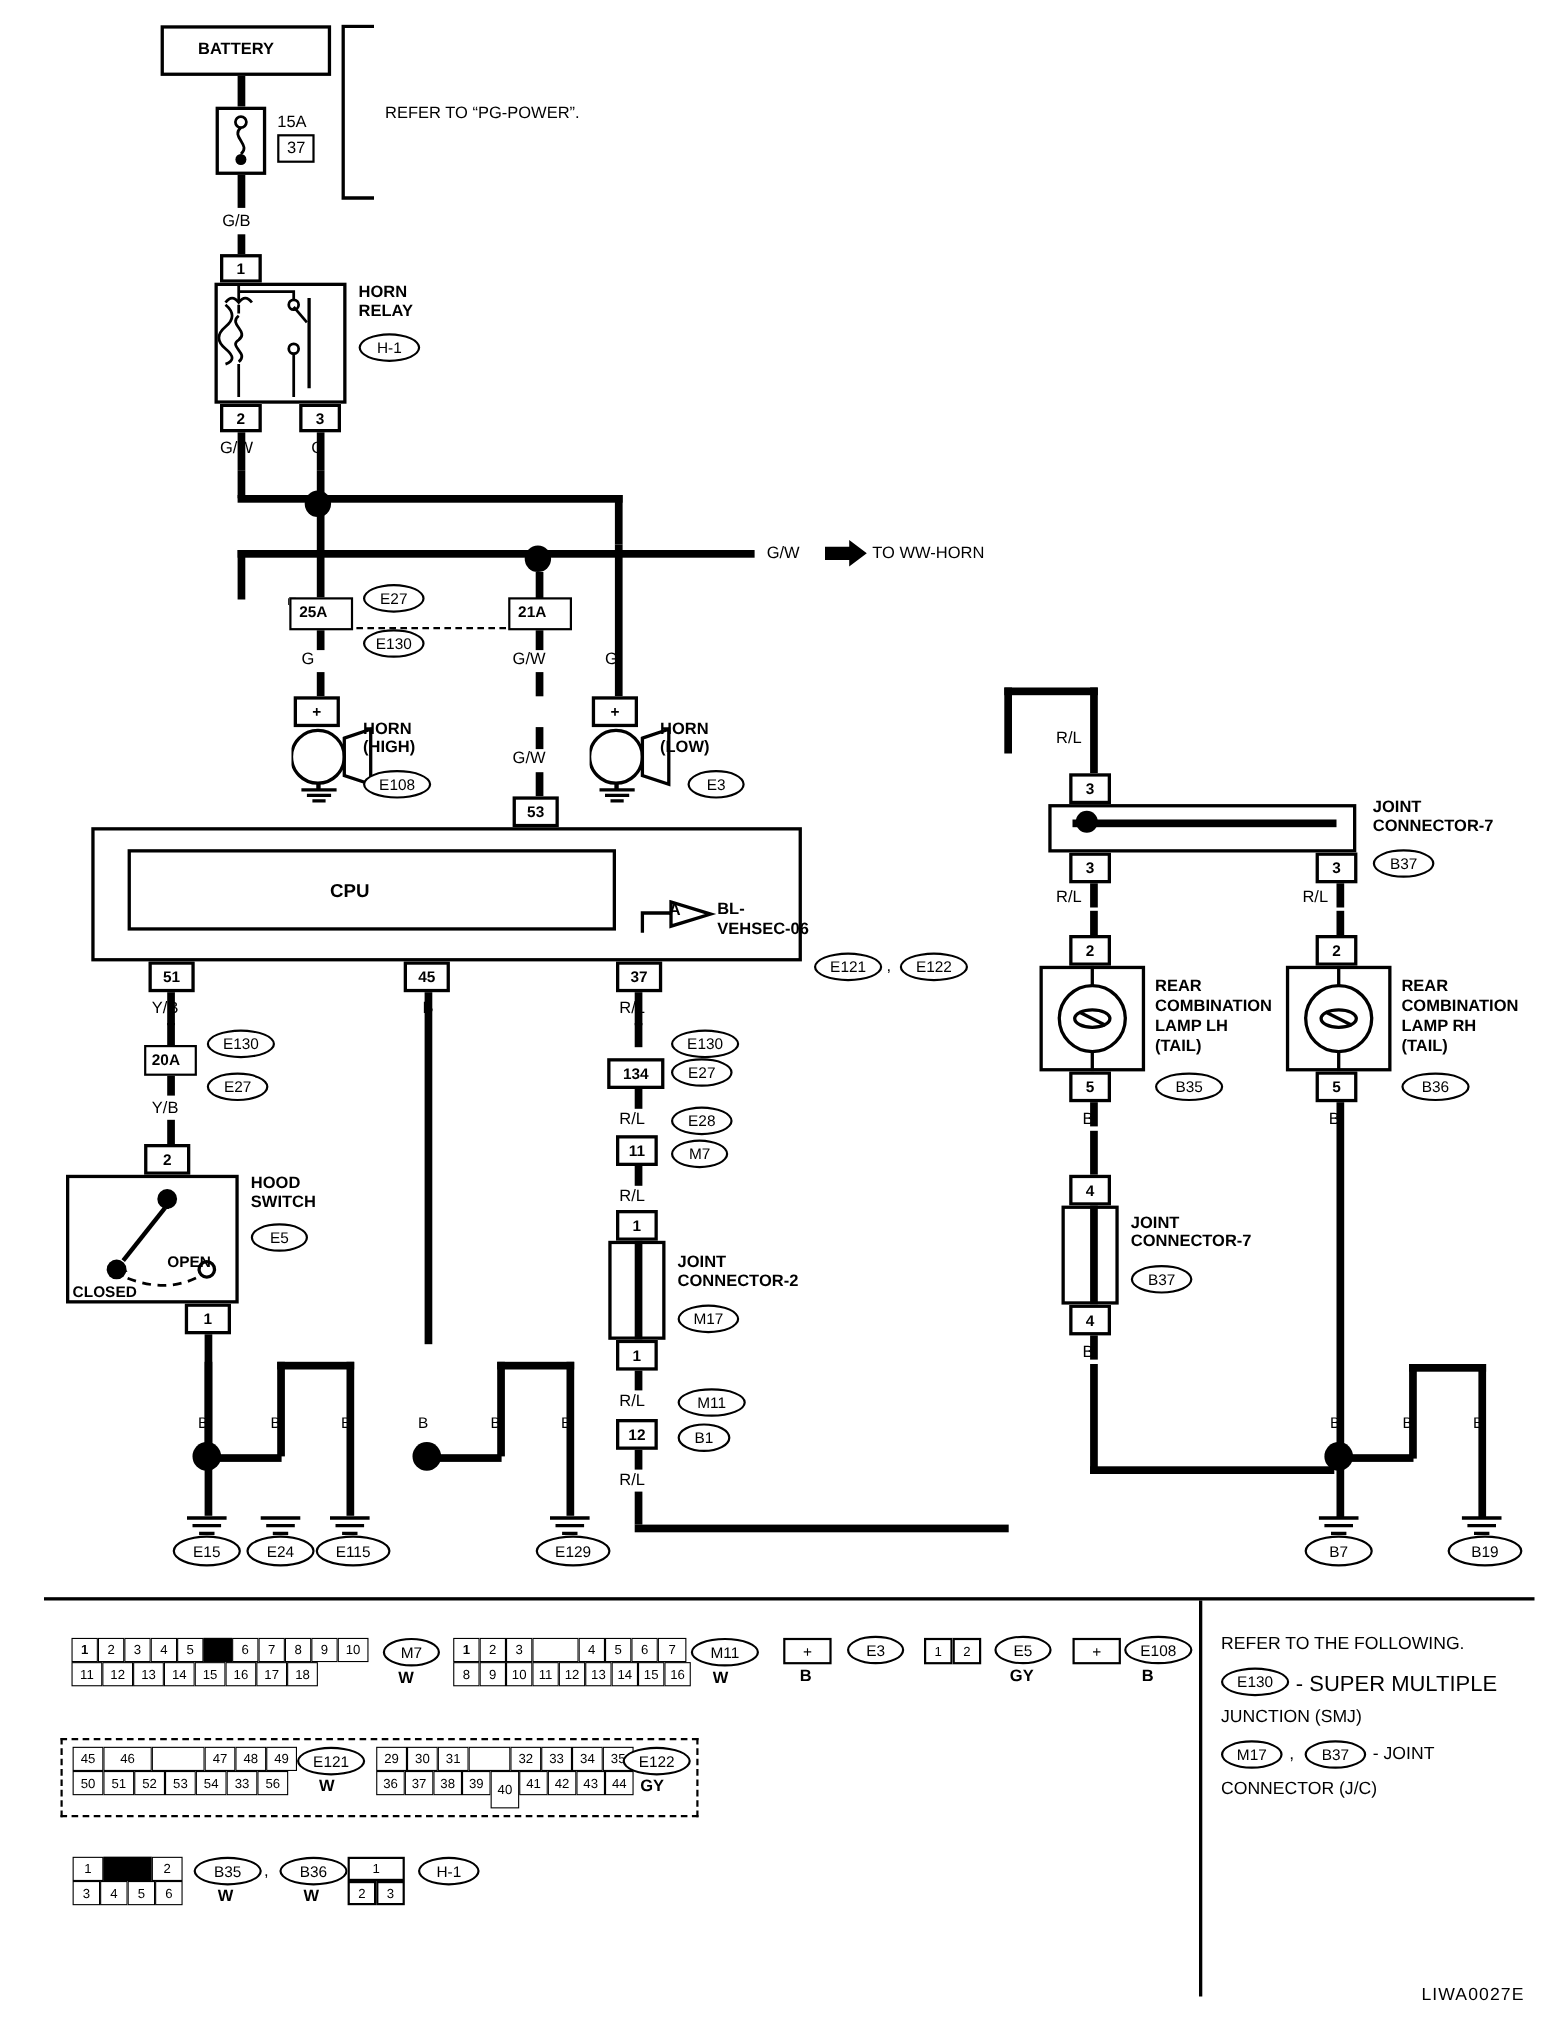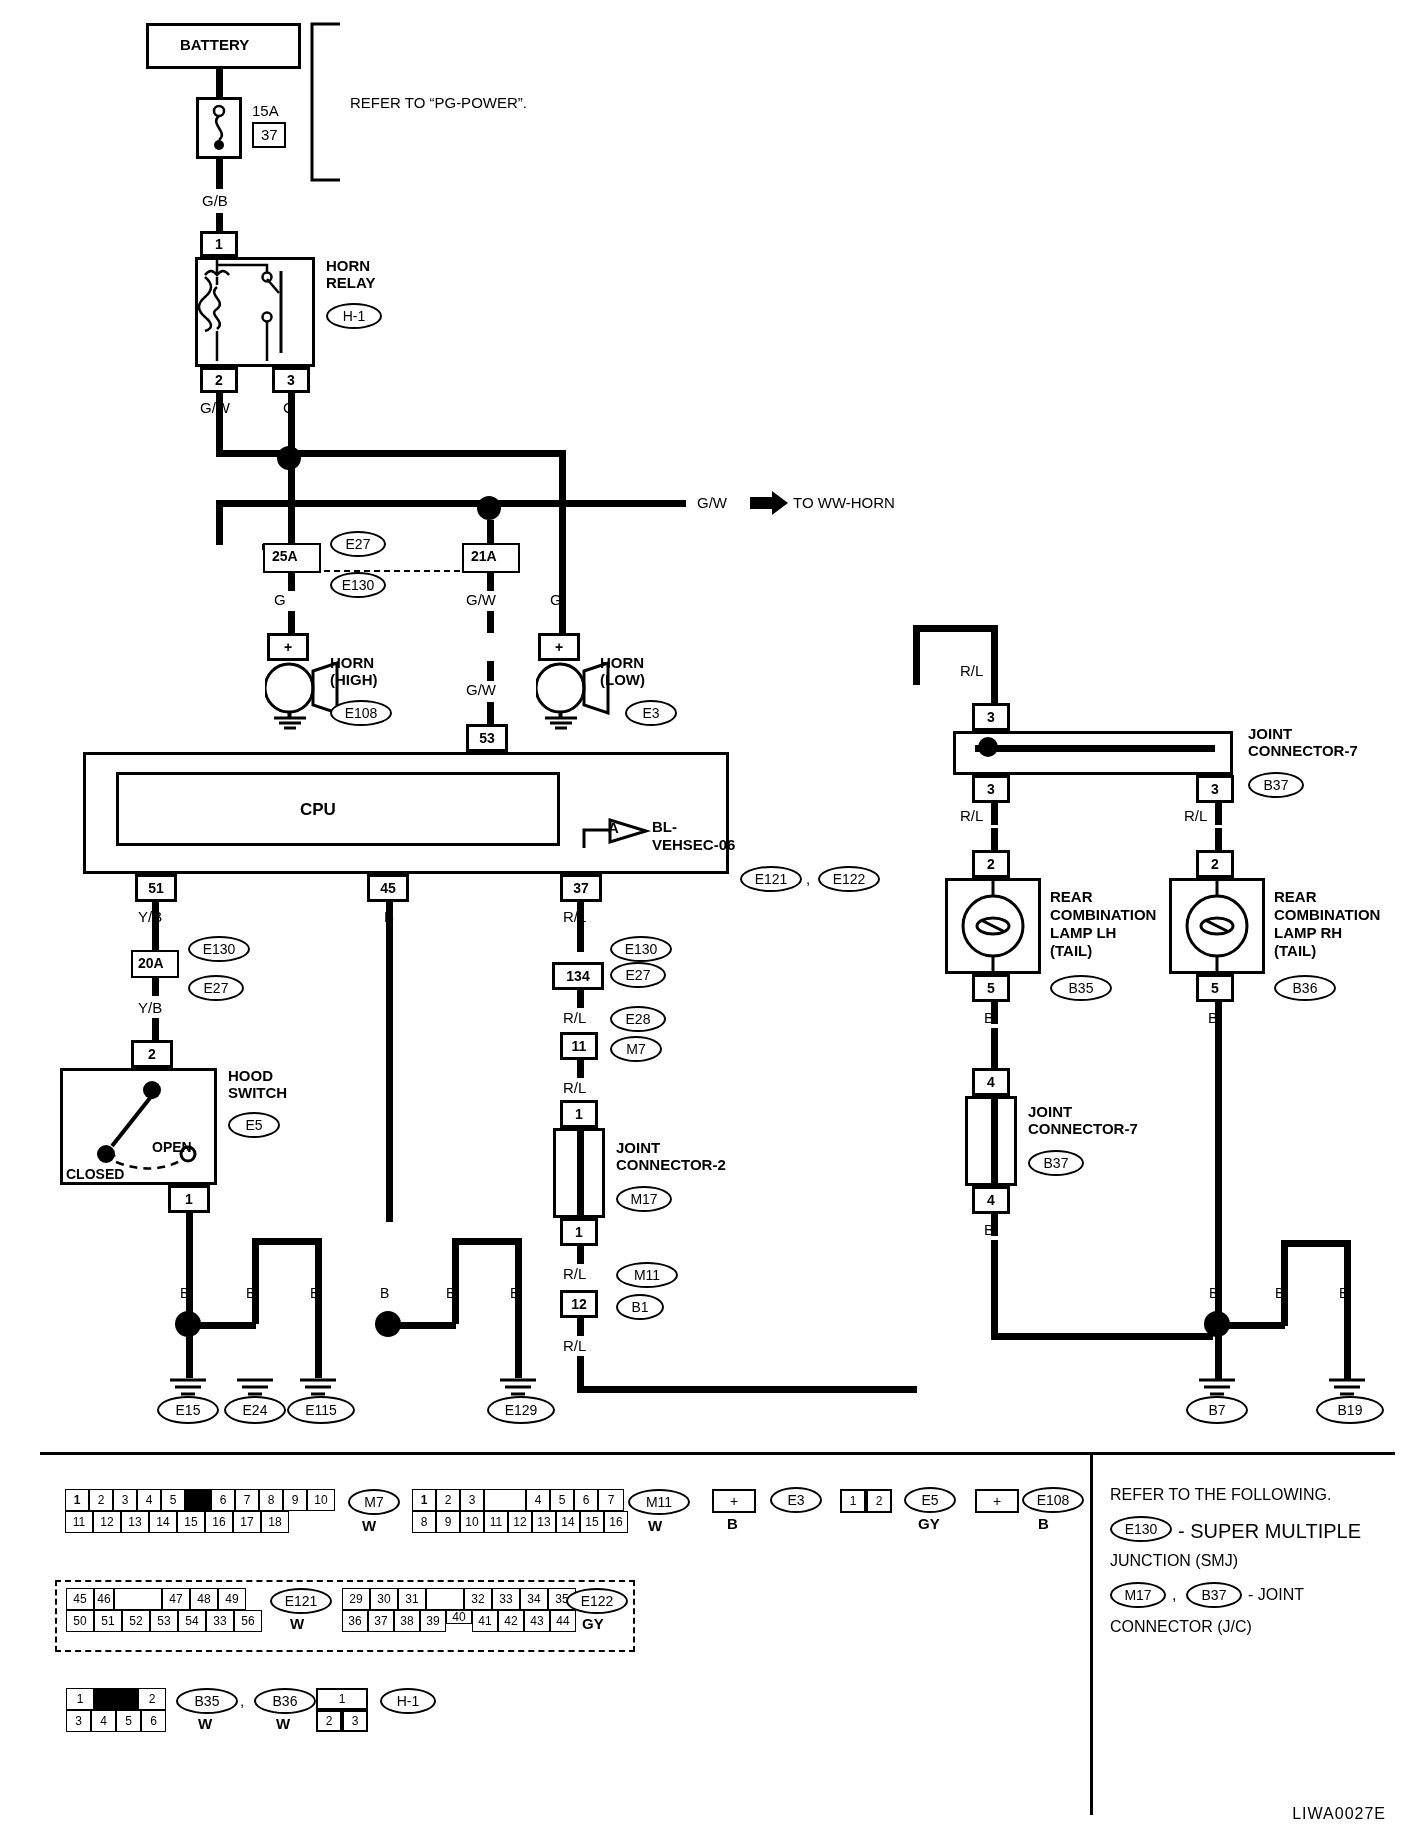--- a/index.html
+++ b/index.html
@@ -441,21 +441,21 @@
   <div class="oval" style="left:904px;top:1487px;width:52px;height:26px;">E5</div>
   <div class="t b" style="left:918px;top:1516px;font-size:15px;">GY</div>
 
   <div class="cell" style="position:absolute;left:975px;top:1489px;width:44px;height:24px;border:2px solid #000;font-size:14px;">+</div>
   <div class="oval" style="left:1022px;top:1487px;width:62px;height:26px;">E108</div>
   <div class="t b" style="left:1038px;top:1516px;font-size:15px;">B</div>
 
   <div class="dashbox" style="left:55px;top:1580px;width:580px;height:72px;"></div>
   <div class="cellrow" style="left:66px;top:1588px;">
     <div class="cell" style="width:28px;height:22px;">45</div>
-    <div class="cell" style="width:20px;height:22px;">46</div>
+    <div class="cell" style="width:44px;height:22px;">46</div>
     <div class="cell" style="width:48px;height:22px;"></div>
     <div class="cell" style="width:28px;height:22px;">47</div>
     <div class="cell" style="width:28px;height:22px;">48</div>
     <div class="cell" style="width:28px;height:22px;">49</div>
   </div>
   <div class="cellrow" style="left:66px;top:1610px;">
     <div class="cell" style="width:28px;height:22px;">50</div>
     <div class="cell" style="width:28px;height:22px;">51</div>
     <div class="cell" style="width:28px;height:22px;">52</div>
     <div class="cell" style="width:28px;height:22px;">53</div>
@@ -474,21 +474,21 @@
     <div class="cell" style="width:28px;height:22px;">32</div>
     <div class="cell" style="width:28px;height:22px;">33</div>
     <div class="cell" style="width:28px;height:22px;">34</div>
     <div class="cell" style="width:28px;height:22px;">35</div>
   </div>
   <div class="cellrow" style="left:342px;top:1610px;">
     <div class="cell" style="width:26px;height:22px;">36</div>
     <div class="cell" style="width:26px;height:22px;">37</div>
     <div class="cell" style="width:26px;height:22px;">38</div>
     <div class="cell" style="width:26px;height:22px;">39</div>
-    <div class="cell" style="width:26px;height:14px;">40</div>
+    <div class="cell" style="width:26px;height:34px;">40</div>
     <div class="cell" style="width:26px;height:22px;">41</div>
     <div class="cell" style="width:26px;height:22px;">42</div>
     <div class="cell" style="width:26px;height:22px;">43</div>
     <div class="cell" style="width:26px;height:22px;">44</div>
   </div>
   <div class="oval" style="left:566px;top:1588px;width:62px;height:26px;">E122</div>
   <div class="t b" style="left:582px;top:1616px;font-size:15px;">GY</div>
 
   <div class="cellrow" style="left:66px;top:1688px;">
     <div class="cell" style="width:28px;height:22px;">1</div>

